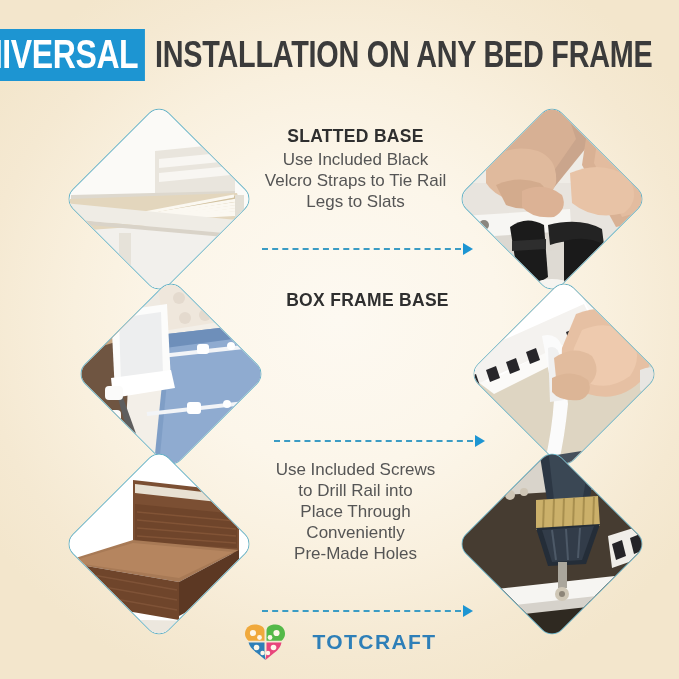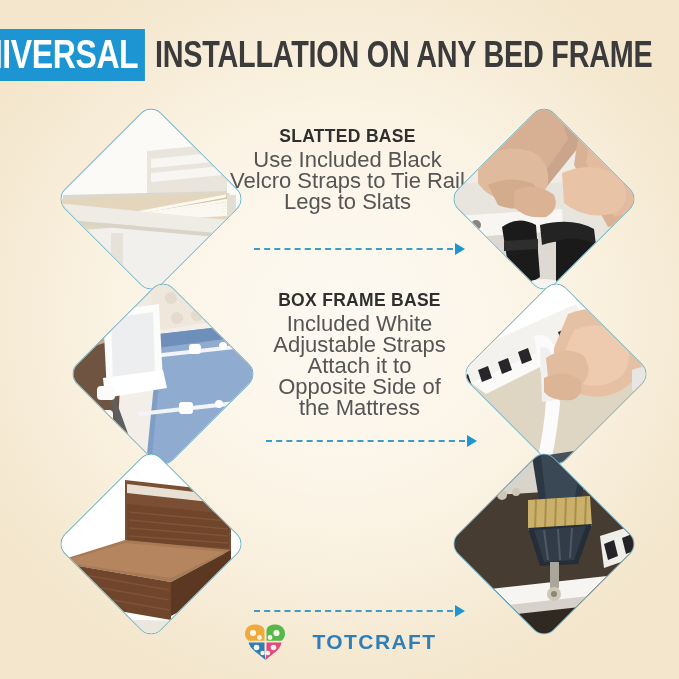--- a/index.html
+++ b/index.html
@@ -60,21 +60,21 @@
     line-height: 40px;
     letter-spacing: -0.3px;
     white-space: nowrap;
     transform: scaleX(0.80);
     transform-origin: left center;
   }
 
   
   .row {
     position: absolute;
-    left: 8px;
+    left: 16px;
     width: 539px;
     height: 190px;
   }
   .row-1 { top: 104px; }
   .row-2 { top: 279px; margin-left: 12px; }
   .row-3 { top: 449px; }
 
   
   .diamond {
     position: absolute;
@@ -118,21 +118,21 @@
   .sec-title {
     color: #2f2f2f;
     font-weight: bold;
     font-size: 17.5px;
     letter-spacing: 0.3px;
     margin: 0;
     white-space: nowrap;
   }
   .sec-body {
     color: #555555;
-    font-size: 22px;
+    font-size: 17px;
     line-height: 21px;
     margin: 2px 0 0 0;
     font-weight: 300;
   }
   .row-1 .center-col { padding-top: 22px; }
   .row-2 .center-col { padding-top: 11px; }
   .row-3 .center-col { padding-top: 8px; }
   .row-3 .sec-title  { font-size: 17px; letter-spacing: 0px; }
 
   
@@ -330,21 +330,20 @@
             <path d="M44 114 L50 118 L68 168 L60 170 Z" fill="#5e5e5e"></path>
             <rect x="34" y="112" width="18" height="14" rx="4" fill="#fbfbfa"></rect>
             <rect x="36" y="136" width="14" height="12" rx="4" fill="#fafaf9"></rect>
           </svg>
         </div>
       </div>
     </div>
 
     <div class="center-col">
       <p class="sec-title">BOX FRAME BASE</p>
-      <p class="sec-body">Included White<br>Adjustable Straps<br>Attach it to<br>Opposite Side of<br>the Mattress</p>
     </div>
 
     <div class="arrow-wrap">
       <div class="arrow-line"></div>
       <div class="arrow-head"></div>
     </div>
 
     <div class="diamond right">
       <div class="diamond-inner">
         <div class="scene">
@@ -417,20 +416,21 @@
 
             <path d="M120 138 L180 106 L180 140 L120 172 Z" fill="#5c3823"></path>
 
             <ellipse cx="86" cy="184" rx="78" ry="8" fill="#ece7de"></ellipse>
           </svg>
         </div>
       </div>
     </div>
 
     <div class="center-col">
+      <p class="sec-body">Use Included Screws<br>to Drill Rail into<br>Place Through<br>Conveniently<br>Pre-Made Holes</p>
     </div>
 
     <div class="arrow-wrap">
       <div class="arrow-line"></div>
       <div class="arrow-head"></div>
     </div>
 
     <div class="diamond right">
       <div class="diamond-inner">
         <div class="scene">

